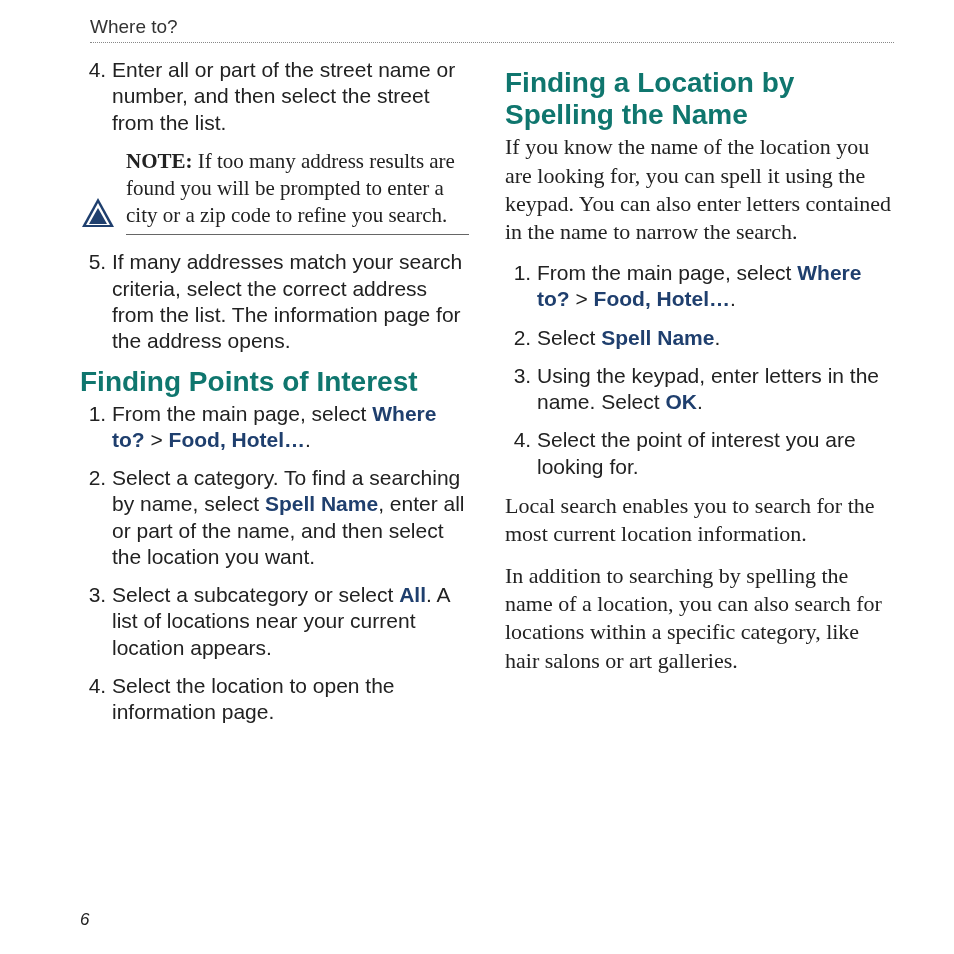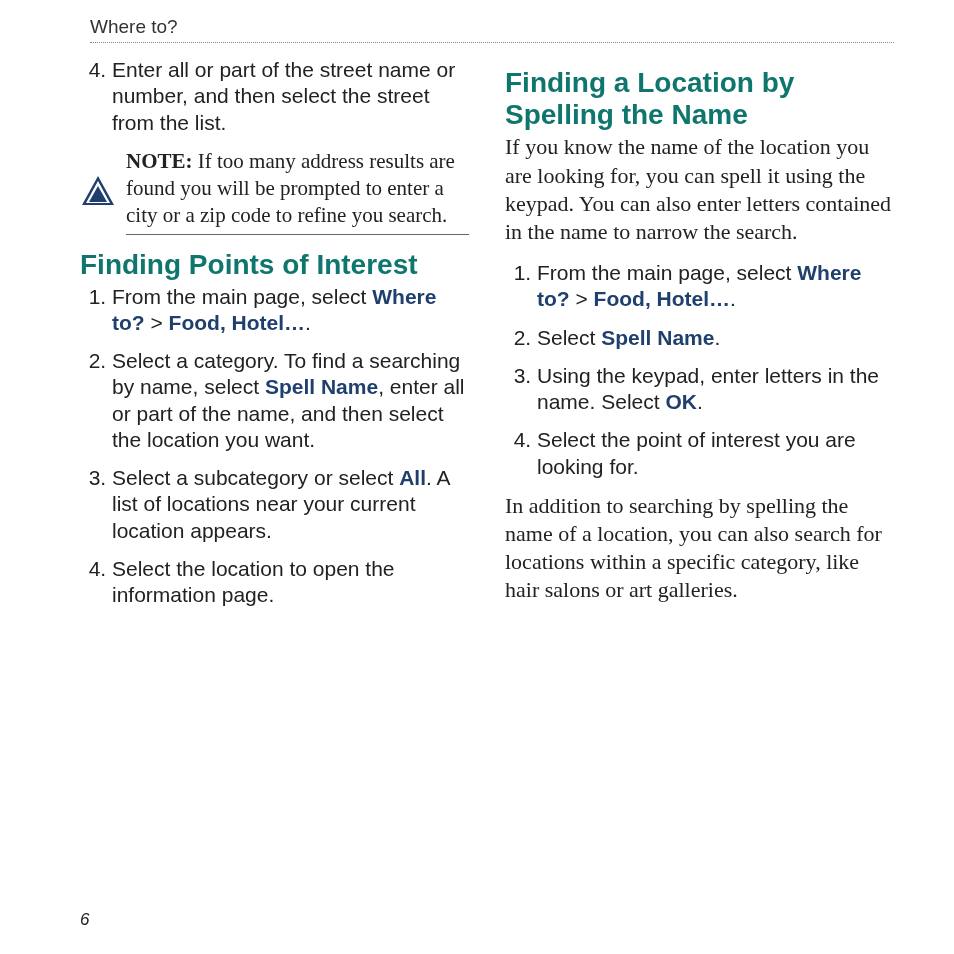--- a/index.html
+++ b/index.html
@@ -59,21 +59,21 @@
     line-height: 1.28;
     margin: 0 0 14px 0;
     color: #222;
   }
   .emph {
     font-weight: bold;
     color: #1f3f6e;
   }
   .note-row {
     display: flex;
-    align-items: center;
+    align-items: flex-end;
     gap: 10px;
     margin: 4px 0 14px 0;
   }
   .note-icon {
     flex: 0 0 auto;
     margin-top: 2px;
   }
   .note-text {
     font-family: "Times New Roman", Times, serif;
     font-size: 21px;
@@ -118,20 +118,23 @@
             <polygon points="18,3 34,32 2,32" fill="#1f3f6e"></polygon>
             <polygon points="18,8 30,30 6,30" fill="#fff"></polygon>
             <polygon points="18,13 27,29 9,29" fill="#1f3f6e"></polygon>
           </svg>
         </span>
         <div class="note-text">
           <span class="note-label">NOTE:</span><span> If too many address results are found you will be prompted to enter a city or a zip code to refine you search.</span>
         </div>
       </div>
 
+      <ol class="numlist" start="5">
+        <li>If many addresses match your search criteria, select the correct address from the list. The information page for the address opens.</li>
+      </ol>
 
       <div class="section-title">Finding Points of Interest</div>
       <ol class="numlist">
         <li>
           <span>From the main page, select </span><span class="emph">Where to?</span><span> &gt; </span><span class="emph">Food, Hotel…</span><span>.</span>
         </li>
         <li>
           <span>Select a category. To find a searching by name, select </span><span class="emph">Spell Name</span><span>, enter all or part of the name, and then select the location you want.</span>
         </li>
         <li>
@@ -154,20 +157,21 @@
           <span>Select </span><span class="emph">Spell Name</span><span>.</span>
         </li>
         <li>
           <span>Using the keypad, enter letters in the name. Select </span><span class="emph">OK</span><span>.</span>
         </li>
         <li>
           <span>Select the point of interest you are looking for.</span>
         </li>
       </ol>
 
+      <div class="bodytext">Local search enables you to search for the most current location information.</div>
       <div class="bodytext">In addition to searching by spelling the name of a location, you can also search for locations within a specific category, like hair salons or art galleries.</div>
     </div>
   </div>
 
   <div class="footer">
     <span>6</span>
   </div>
 </div>
 
 </body></html>

